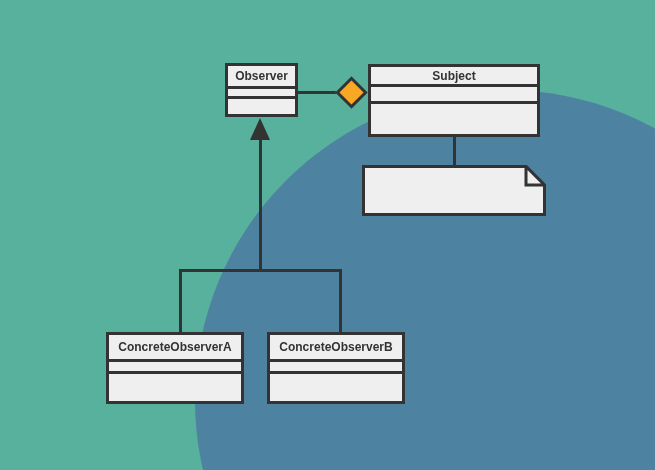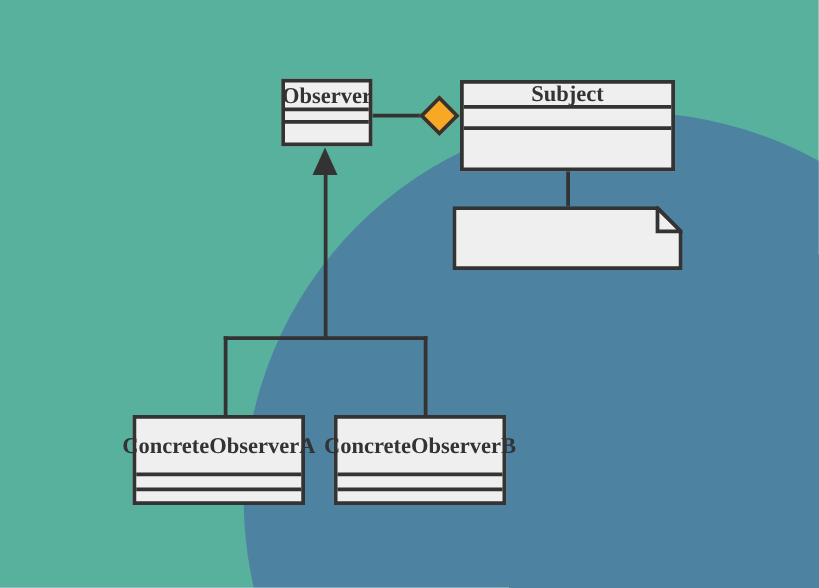--- a/index.html
+++ b/index.html
@@ -38,42 +38,41 @@
     background: var(--shape-fill);
     border: 3px solid var(--stroke-color);
     display: flex;
     flex-direction: column;
   }
   .uml-class .title {
     display: flex;
     align-items: center;
     justify-content: center;
     font-weight: bold;
-    font-size: 18px;
+    font-size: 12px;
     color: var(--text-color);
     white-space: nowrap;
-    font-family: Liberation Serif, serif;
   }
   .uml-class .compartment {
     border-top: 3px solid var(--stroke-color);
   }
 
   .observer   { left: 225px; top: 63px;  width: 73px;  height: 54px; }
   .observer .title { height: 20px; }
   .observer .attrs { height: 10px; }
   .observer .methods { flex: 1; }
 
   .subject    { left: 368px; top: 64px;  width: 172px; height: 73px; text-align: right; }
   .subject .title { height: 17px; }
   .subject .attrs { height: 17px; }
   .subject .methods { flex: 1; }
 
   .concrete-a { left: 106px; top: 332px; width: 138px; height: 72px; }
   .concrete-b { left: 267px; top: 332px; width: 138px; height: 72px; }
-  .concrete-a .title, .concrete-b .title { height: 43px; }
+  .concrete-a .title, .concrete-b .title { height: 24px; }
   .concrete-a .attrs, .concrete-b .attrs { height: 12px; }
   .concrete-a .methods, .concrete-b .methods { flex: 1; }
 
   
   .line { position: absolute; background: var(--stroke-color); }
   .agg-line       { left: 296px; top: 91px;  width: 42px;  height: 3px; }
   .subj-note-line { left: 453px; top: 135px; width: 3px;   height: 30px; }
   .inh-vert       { left: 259px; top: 138px; width: 3px;   height: 134px; }
   .inh-horiz      { left: 179px; top: 269px; width: 163px; height: 3px; }
   .inh-left-vert  { left: 179px; top: 269px; width: 3px;   height: 63px; }

